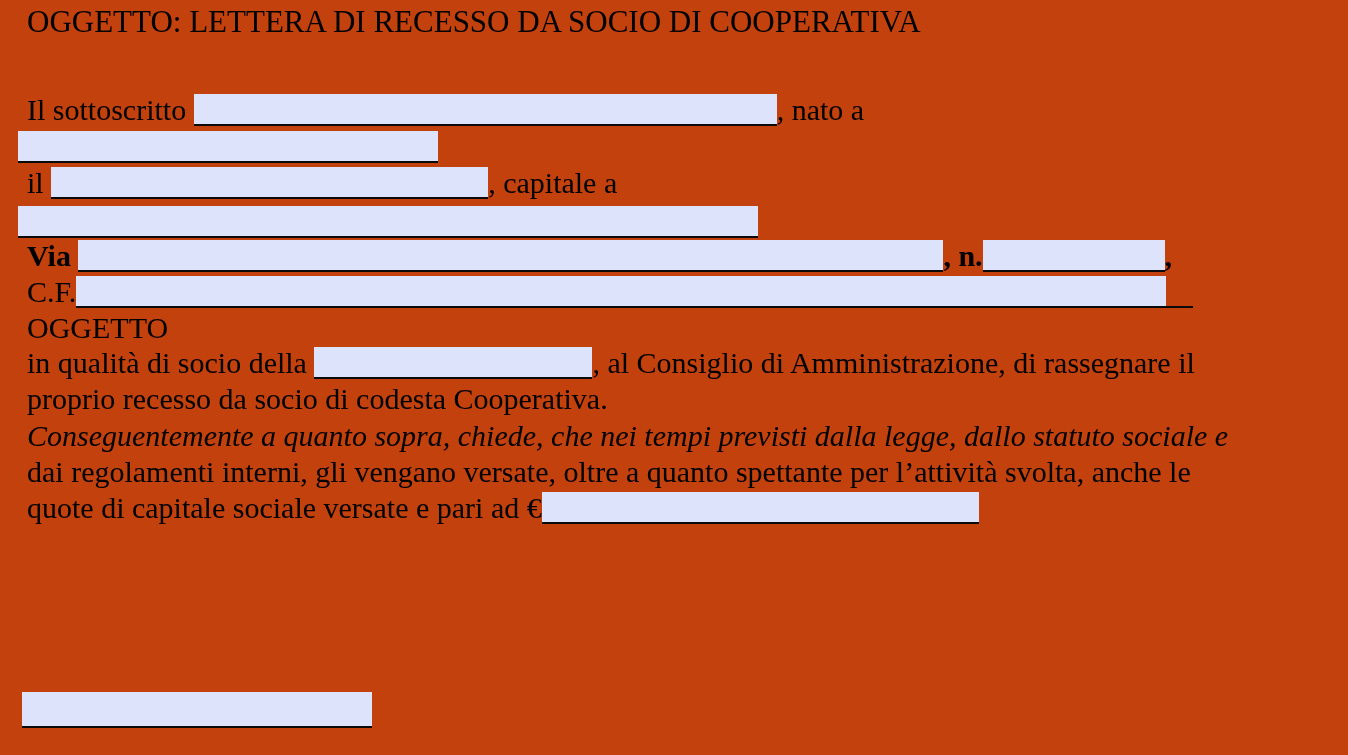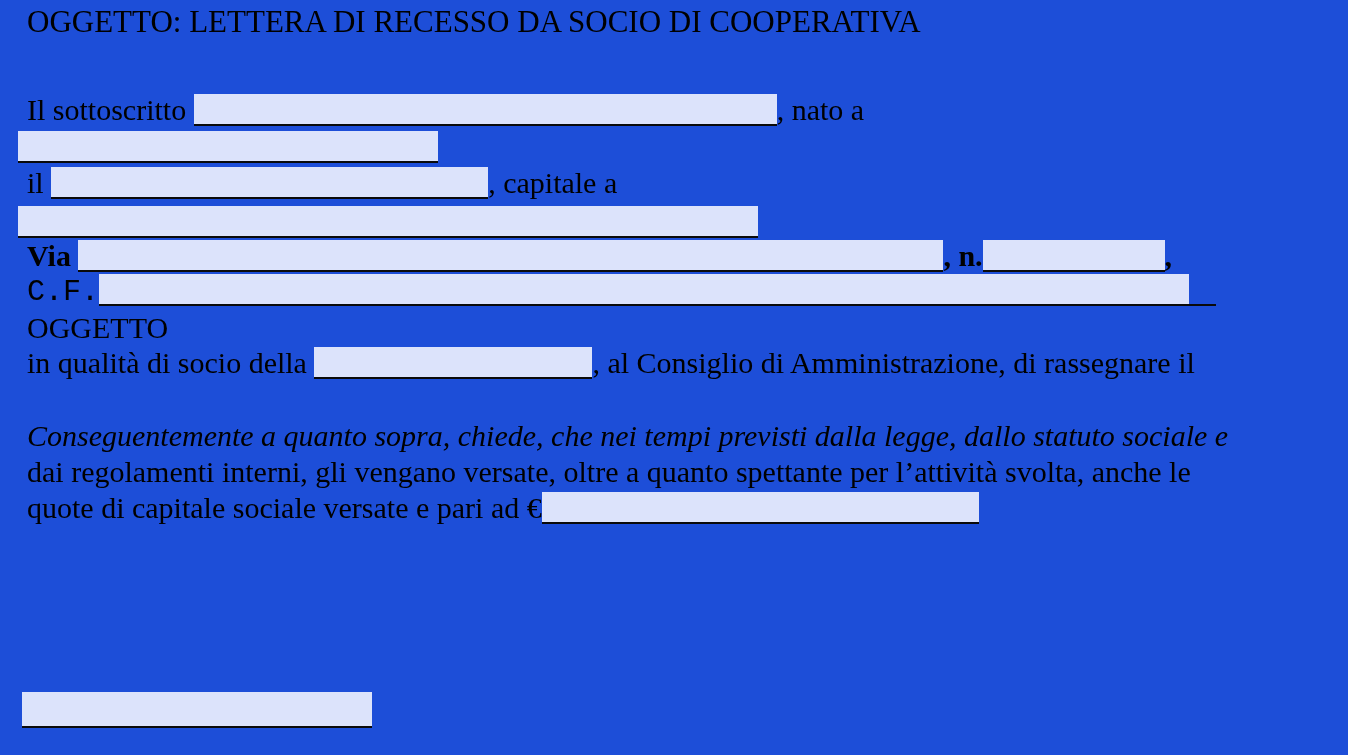--- a/index.html
+++ b/index.html
@@ -4,21 +4,21 @@
 <style>
   html, body {
     margin: 0;
     padding: 0;
     background: #ffffff;
   }
   .page {
     position: relative;
     width: 1348px;
     height: 755px;
-    background: #1d4ed8;
+    background: #c2410c;
     font-family: "Liberation Serif", "DejaVu Serif", serif;
     font-size: 30px;
     color: #000000;
     overflow: hidden;
   }
   .line {
     position: absolute;
     left: 27px;
     white-space: pre;
     line-height: 36px;
@@ -67,26 +67,27 @@
   <div class="line" style="top:92px;"><span>Il sottoscritto </span><span class="field w-name"></span><span>, nato a</span></div>
 
   <span class="field block w-birthpl" style="left:18px; top:131px;"></span>
 
   <div class="line" style="top:165px;"><span>il </span><span class="field w-birthdate"></span><span>, capitale a</span></div>
 
   <span class="field block w-resid" style="left:18px; top:206px;"></span>
 
   <div class="line" style="top:238px;font-weight:bold;"><span>Via </span><span class="field w-via"></span><span>, n.</span><span class="field w-civico"></span><span>,</span></div>
 
-  <div class="line" style="top:274px;font-family:Liberation Mono, monospace;"><span>C.F.</span><span class="field w-cf"></span><span class="rule-tail w-cf-tail"></span></div>
+  <div class="line" style="top:274px;"><span>C.F.</span><span class="field w-cf"></span><span class="rule-tail w-cf-tail"></span></div>
 
   <div class="line" style="top:310px;">OGGETTO</div>
 
   <div class="line" style="top:345px;"><span>in qualità di socio della </span><span class="field w-coop"></span><span>, al Consiglio di Amministrazione, di rassegnare il</span></div>
 
+  <div class="line" style="top:381px;">proprio recesso da socio di codesta Cooperativa.</div>
 
   <div class="line" style="top:418px;font-style:italic;">Conseguentemente a quanto sopra, chiede, che nei tempi previsti dalla legge, dallo statuto sociale e</div>
 
   <div class="line" style="top:454px;">dai regolamenti interni, gli vengano versate, oltre a quanto spettante per l’attività svolta, anche le</div>
 
   <div class="line" style="top:490px;"><span>quote di capitale sociale versate e pari ad €</span><span class="field w-importo"></span></div>
 
 
   <span class="field block w-firma" style="left:22px; top:692px;"></span>
 

